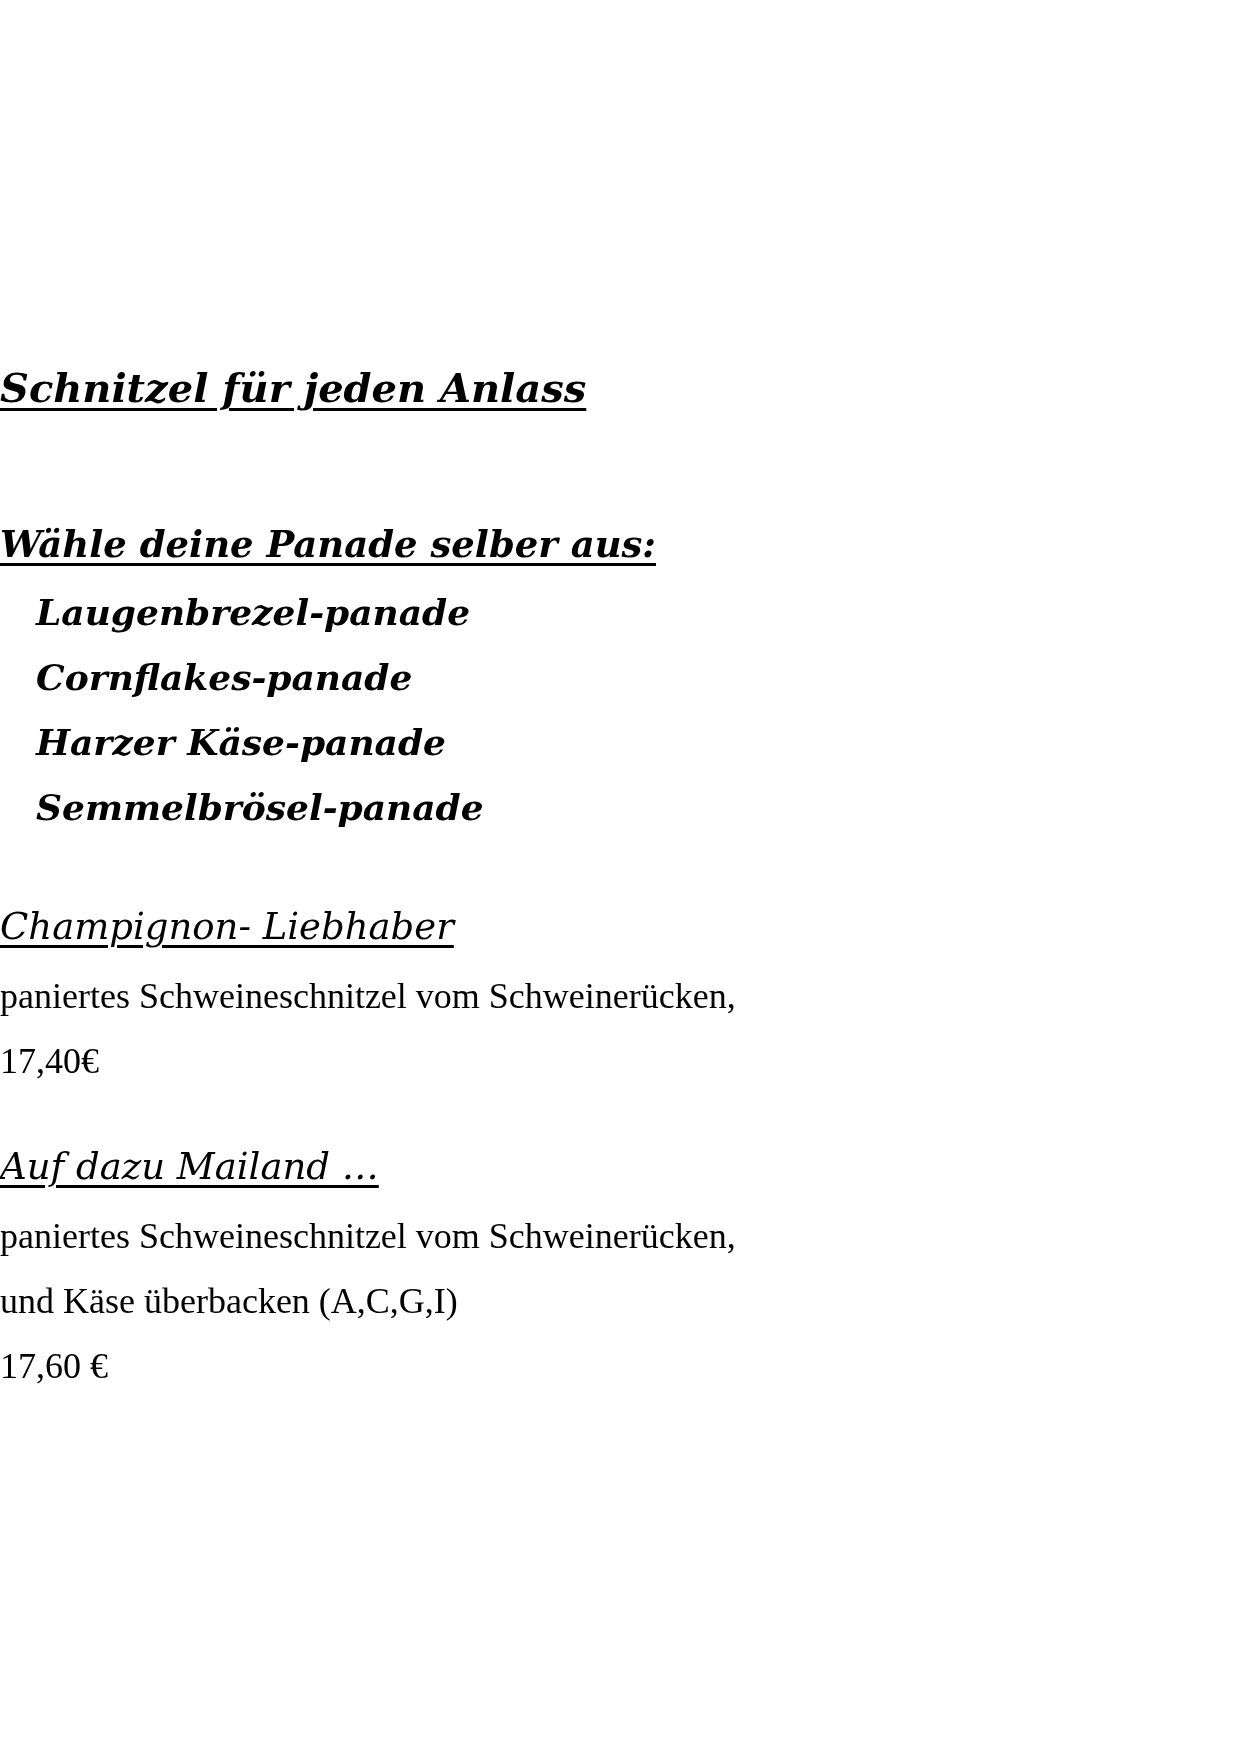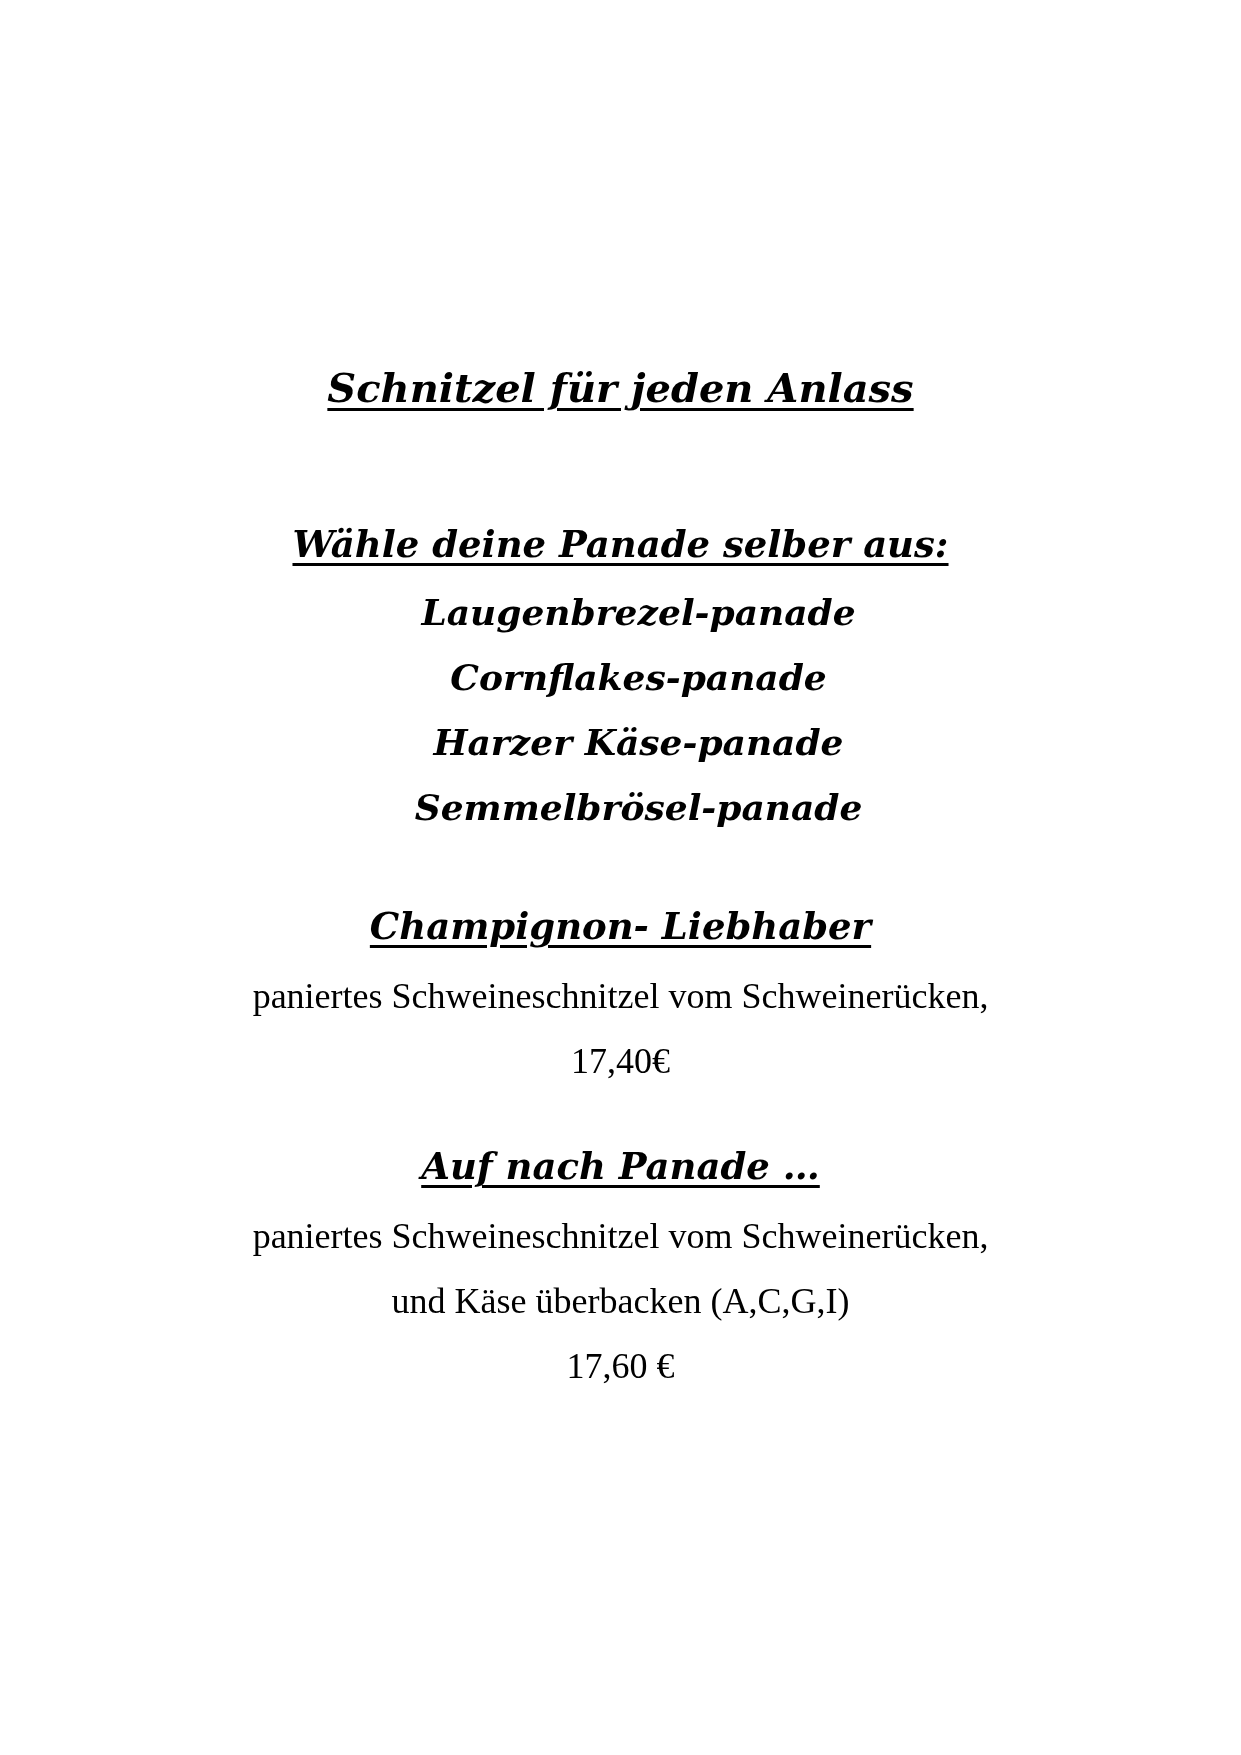--- a/index.html
+++ b/index.html
@@ -10,21 +10,20 @@
     width: 1241px;
     height: 1755px;
     background: #ffffff;
     color: #000000;
   }
   .page {
     box-sizing: border-box;
     width: 1241px;
     height: 1755px;
     padding-top: 360px;
-    text-align: center;
     font-family: "Liberation Serif", serif;
     overflow: hidden;
   }
   
   .script {
     font-family: "DejaVu Serif", serif;
     font-style: italic;
   }
   .underlined {
     text-decoration: underline;
@@ -60,21 +59,21 @@
     margin-left: 36px;
   }
   .dish-section {
     margin-top: 54px;
   }
   .dish-section.second {
     margin-top: 40px;
   }
   .dish-name {
     font-size: 37px;
-    font-weight: 700;
+    font-weight: 400;
     line-height: 65px;
     margin: 0 0 5px 0;
   }
   .dish-line, .dish-price {
     font-size: 36px;
     line-height: 65px;
     margin: 0;
   }
 </style>
 </head>
@@ -94,19 +93,19 @@
     </ul>
   </section>
 
   <section class="dish-section">
     <h2 class="dish-name script underlined">Champignon- Liebhaber</h2>
     <p class="dish-line">paniertes Schweineschnitzel vom Schweinerücken,</p>
     <p class="dish-price">17,40€</p>
   </section>
 
   <section class="dish-section second">
-    <h2 class="dish-name script underlined">Auf nach Panade …</h2>
+    <h2 class="dish-name script underlined">Auf dazu Mailand …</h2>
     <p class="dish-line">paniertes Schweineschnitzel vom Schweinerücken,</p>
     <p class="dish-line">und Käse überbacken (A,C,G,I)</p>
     <p class="dish-price">17,60 €</p>
   </section>
 
 </div>
 
 </body></html>

